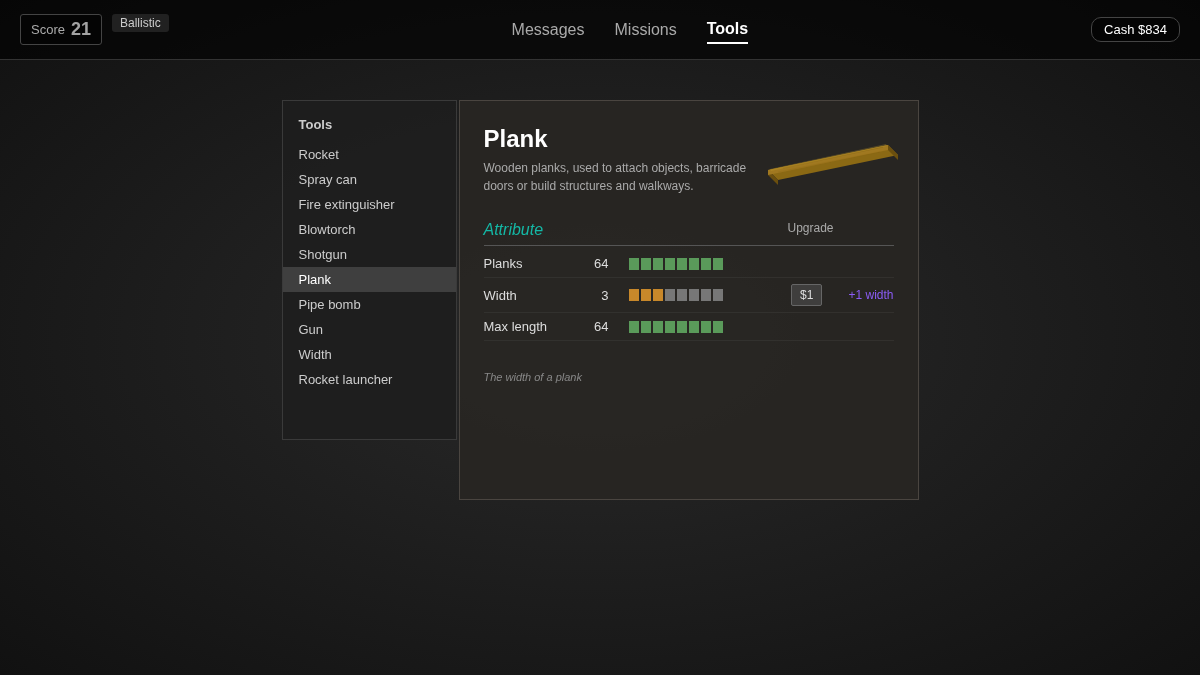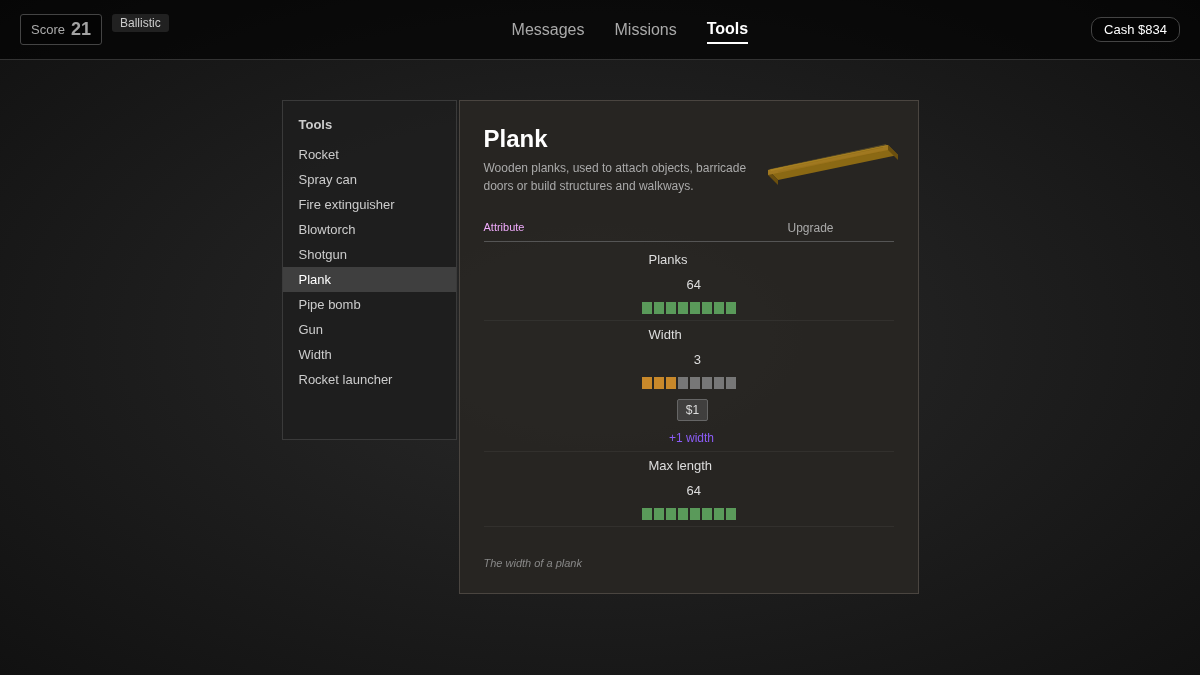--- a/index.html
+++ b/index.html
@@ -179,31 +179,31 @@
 
     .attr-header {
       display: flex;
       justify-content: space-between;
       padding: 6px 0;
       border-bottom: 1px solid #555;
       margin-bottom: 4px;
     }
 
     .attr-header-label {
-      color: #f0abfc;
-      font-size: 11px;
+      color: #14b8a6;
+      font-size: 16px;
+      font-style: italic;
     }
 
     .attr-row {
       display: flex;
       align-items: center;
       padding: 6px 0;
-      gap: 10px;
+      gap: 20px;
       border-bottom: 1px solid rgba(255,255,255,0.05);
-      flex-direction: column;
     }
 
     .attr-name {
       color: #ddd;
       font-size: 13px;
       width: 80px;
     }
 
     .attr-value {
       color: #ddd;

